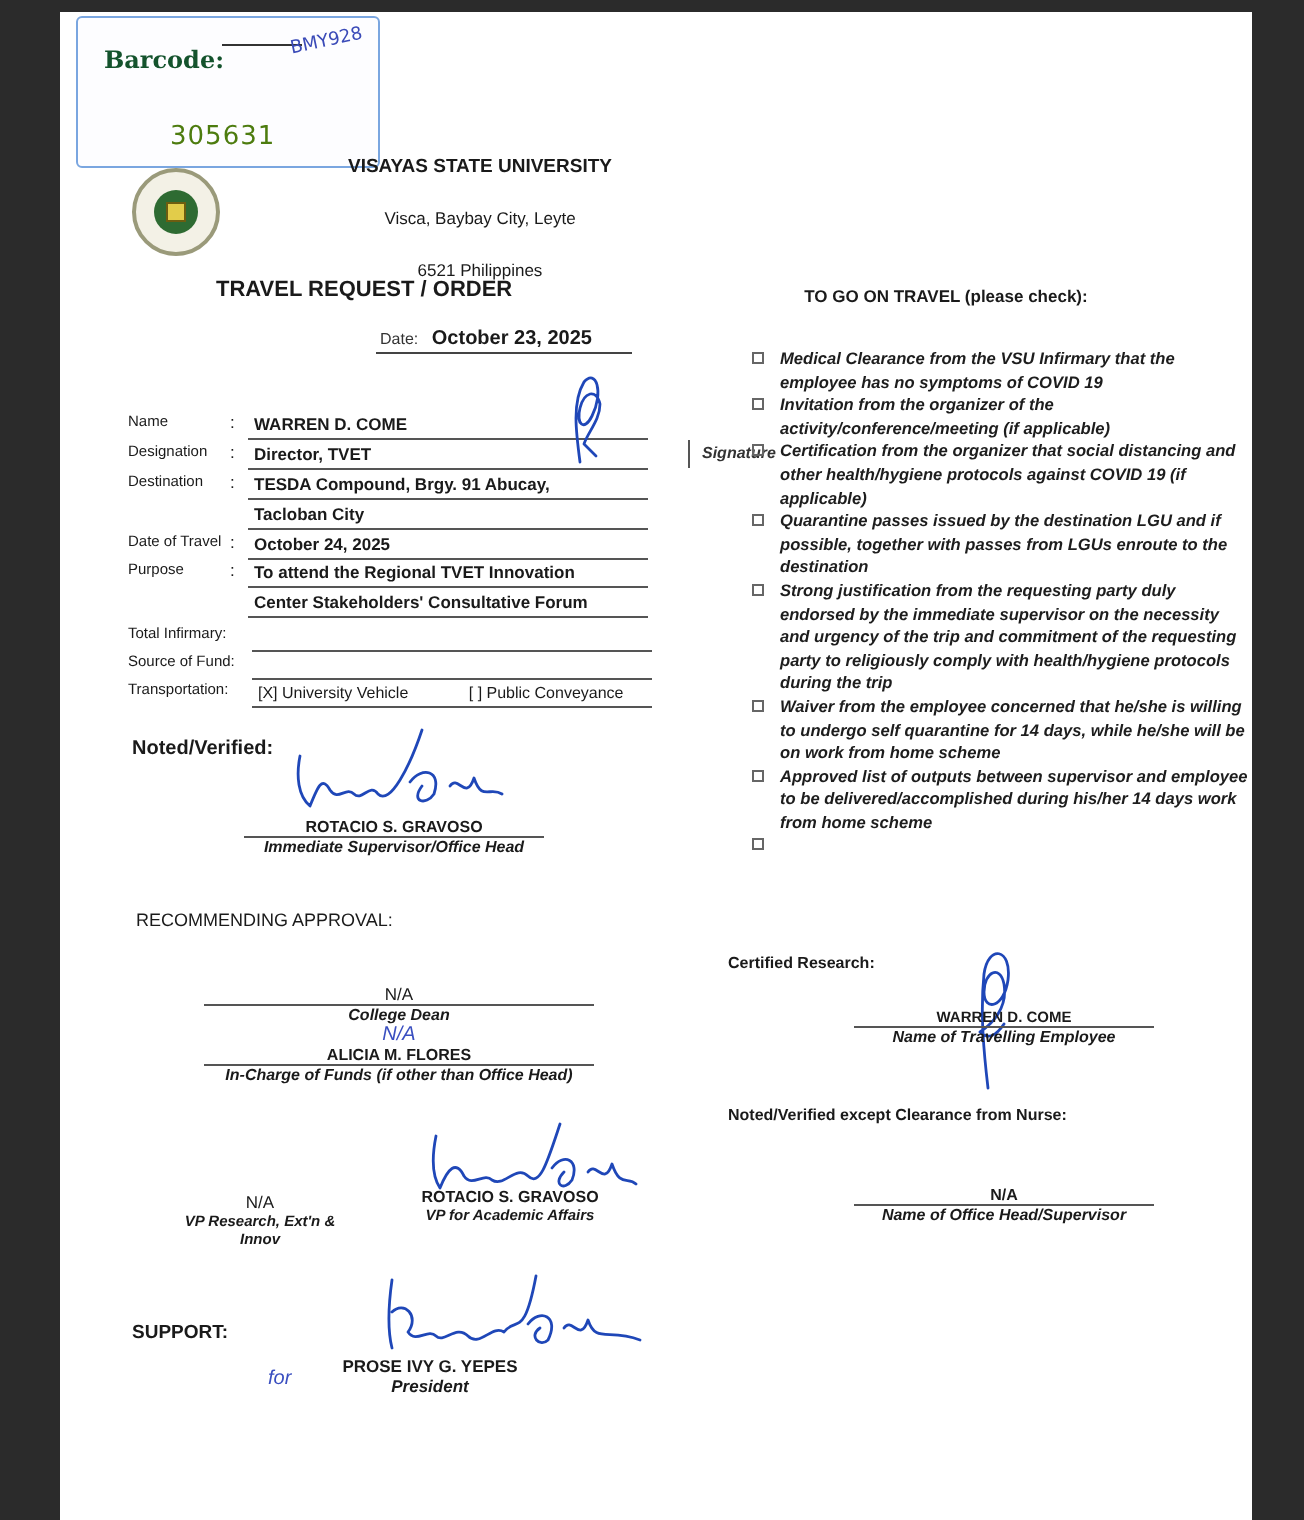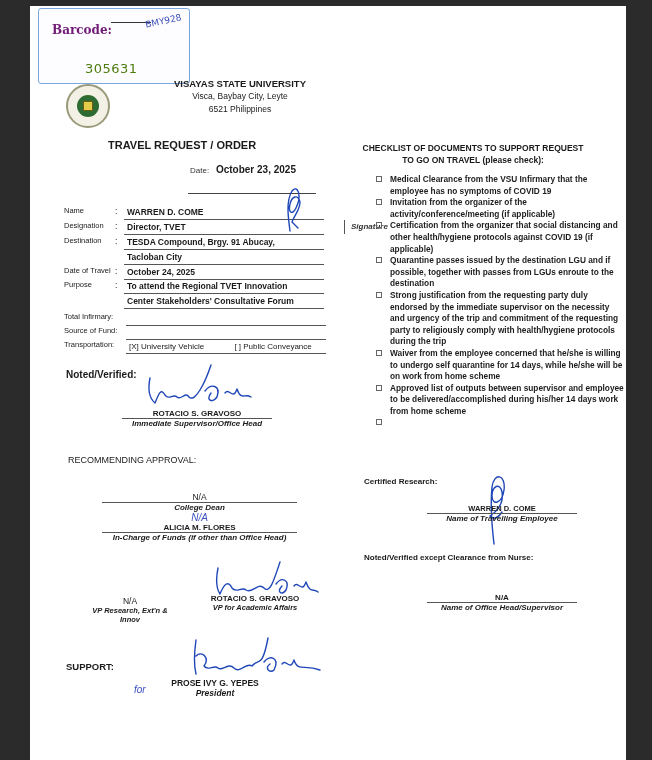--- a/index.html
+++ b/index.html
@@ -5,35 +5,35 @@
   * { box-sizing: border-box; margin: 0; padding: 0; }
   html, body { width: 652px; height: 760px; overflow: hidden; background: #2b2b2b; }
   body { font-family: "Liberation Sans", sans-serif; color: #1a1a1a; position: relative; }
   .page { position: absolute; left: 30px; top: 6px; width: 596px; height: 760px; background: #fff; }
   .abs { position: absolute; }
   .sig { position: absolute; pointer-events: none; }
   .sig path { fill: none; stroke: #1f47b8; stroke-width: 1.4; stroke-linecap: round; stroke-linejoin: round; }
 
   
   .barcode { left: 8px; top: 2px; width: 152px; height: 76px; border: 1.5px solid #7aa6e0; border-radius: 3px; background: #fdfdff; }
-  .barcode .label { position: absolute; left: 13px; top: 14px; font-family: "DejaVu Serif", serif; font-size: 12px; font-weight: bold; color: #701a75; }
+  .barcode .label { position: absolute; left: 13px; top: 14px; font-family: "DejaVu Serif", serif; font-size: 12px; font-weight: bold; color: #14532d; }
   .barcode .line { position: absolute; left: 72px; top: 13px; width: 40px; border-top: 1px solid #333; }
   .barcode .hand1 { position: absolute; left: 106px; top: 7px; font-size: 9px; color: #3b4bb8; transform: rotate(-12deg); font-family: "DejaVu Sans", sans-serif; }
   .barcode .hand2 { position: absolute; left: 46px; top: 52px; font-size: 13px; color: #4d7c0f; font-family: "DejaVu Sans", sans-serif; letter-spacing: 0.5px; }
 
   .logo { left: 36px; top: 78px; width: 44px; height: 44px; border-radius: 50%; border: 2px solid #9a9a7a; background: #f3f1e6; display:flex; align-items:center; justify-content:center; }
   .logo .inner { width: 22px; height: 22px; border-radius: 50%; background: #2e6b32; display:flex; align-items:center; justify-content:center; }
   .logo .core { width: 10px; height: 10px; background: #e2cc4a; border: 1px solid #6d5d10; }
 
   .univ { left: 130px; top: 72px; width: 160px; text-align: center; }
   .univ .name { font-size: 9.5px; font-weight: bold; }
-  .univ .addr { font-size: 8.5px; margin-top: 2px; line-height: 11px; }
+  .univ .addr { font-size: 8.5px; margin-top: 15px; line-height: 11px; }
 
   .title { left: 78px; top: 133px; font-size: 11px; font-weight: bold; }
-  .date-row { left: 158px; top: 158px; width: 128px; border-bottom: 1px solid #444; font-size: 10px; padding-bottom: 18px; }
+  .date-row { left: 158px; top: 158px; width: 128px; border-bottom: 1px solid #444; font-size: 10px; padding-bottom: 1px; }
   .date-row .lbl { font-size: 8px; color: #333; margin-right: 4px; margin-left: 2px; }
   .date-row .val { font-weight: bold; }
 
   .frm { left: 34px; font-size: 8.5px; }
   .frm .lbl { position: absolute; left: 0; width: 58px; font-size: 7.5px; }
   .frm .colon { position: absolute; left: 51px; }
   .frm .val { position: absolute; left: 60px; width: 200px; border-bottom: 1px solid #555; font-weight: bold; font-size: 8.5px; padding-left: 3px; height: 14px; line-height: 13px; }
   .sig-label { position:absolute; left: 220px; top: -1px; height: 14px; border-left: 1px solid #555; padding-left: 6px; font-style: italic; font-size: 8px; color: #333; width: 70px; }
 
   .noted { left: 36px; top: 363px; font-size: 10px; font-weight: bold; }
@@ -41,21 +41,21 @@
   .block .n { font-size: 8px; font-weight: bold; }
   .block .r { font-size: 8px; font-style: italic; font-weight: bold; }
   .block .rule { border-top: 1px solid #555; }
 
   .reco { left: 38px; top: 449px; font-size: 9px; font-weight: normal; }
   .approved { left: 36px; top: 655px; font-size: 9.5px; font-weight: bold; }
 
   
   .cl-head { left: 328px; top: 137px; width: 230px; text-align: center; font-size: 8.5px; font-weight: bold; line-height: 11.5px; }
   .cl-list { left: 344px; top: 168px; width: 252px; list-style: none; }
-  .cl-list li { position: relative; padding-left: 16px; font-size: 8.3px; font-weight: bold; line-height: 11.6px; color: #1d1d1d; }
+  .cl-list li { position: relative; padding-left: 16px; font-size: 8.3px; font-weight: bold; line-height: 11.6px; color: #1d1d1d; font-style: italic; }
   .cl-list li .box { position: absolute; left: 2px; top: 2px; width: 6px; height: 6px; border: 1px solid #666; }
 
   .certified { left: 334px; top: 471px; font-size: 8px; font-weight: bold; }
   .noted2 { left: 334px; top: 547px; font-size: 8px; font-weight: bold; }
 </style>
 </head>
 <body>
 
 <div class="page">
 
@@ -174,21 +174,20 @@
   <svg class="sig" style="left:160px;top:630px;" width="135" height="45">
     <path d="M6 4 C4 18 4 30 6 38 M6 20 C12 14 20 22 14 30 C18 36 24 28 28 32 C32 36 38 26 44 32 C50 38 56 26 62 30 C68 22 72 34 78 2 M74 26 C80 18 90 22 84 34 C80 38 74 32 80 28 M92 28 C96 22 100 36 104 24 C108 36 114 28 130 34"></path>
   </svg>
   <div class="abs" style="left:104px;top:678px;font-size:10px;color:#3a4fc0;font-style:italic;">for</div>
   <div class="block" style="left:130px;top:672px;width:110px;">
     <div class="n" style="font-size:8.5px">PROSE IVY G. YEPES</div>
     <div class="r" style="font-size:8.5px">President</div>
   </div>
 
   <div class="abs cl-head">
-    <div>CHECKLIST OF DOCUMENTS TO SUPPORT REQUEST</div>
     <div>TO GO ON TRAVEL (please check):</div>
   </div>
   <ul class="abs cl-list">
     <li><span class="box"></span><span>Medical Clearance from the VSU Infirmary that the employee has no symptoms of COVID 19</span></li>
     <li><span class="box"></span><span>Invitation from the organizer of the activity/conference/meeting (if applicable)</span></li>
     <li><span class="box"></span><span>Certification from the organizer that social distancing and other health/hygiene protocols against COVID 19 (if applicable)</span></li>
     <li><span class="box"></span><span>Quarantine passes issued by the destination LGU and if possible, together with passes from LGUs enroute to the destination</span></li>
     <li><span class="box"></span><span>Strong justification from the requesting party duly endorsed by the immediate supervisor on the necessity and urgency of the trip and commitment of the requesting party to religiously comply with health/hygiene protocols during the trip</span></li>
     <li><span class="box"></span><span>Waiver from the employee concerned that he/she is willing to undergo self quarantine for 14 days, while he/she will be on work from home scheme</span></li>
     <li><span class="box"></span><span>Approved list of outputs between supervisor and employee to be delivered/accomplished during his/her 14 days work from home scheme</span></li>

